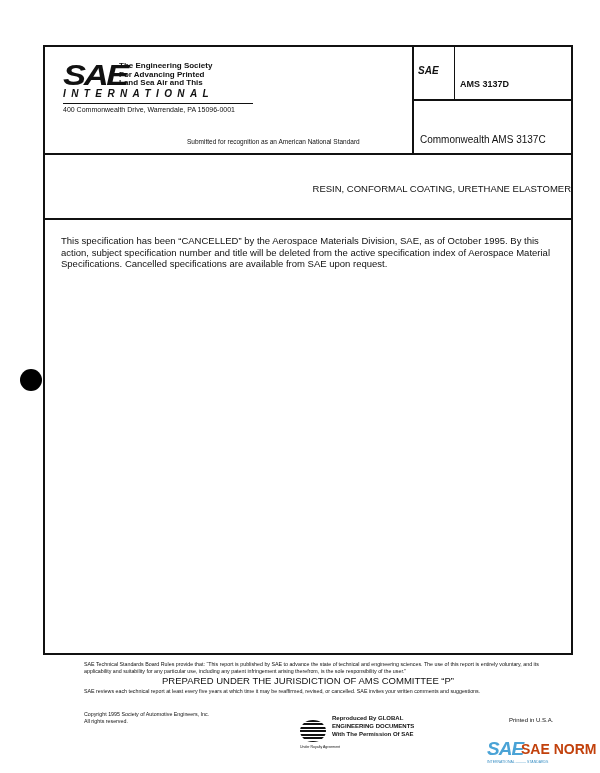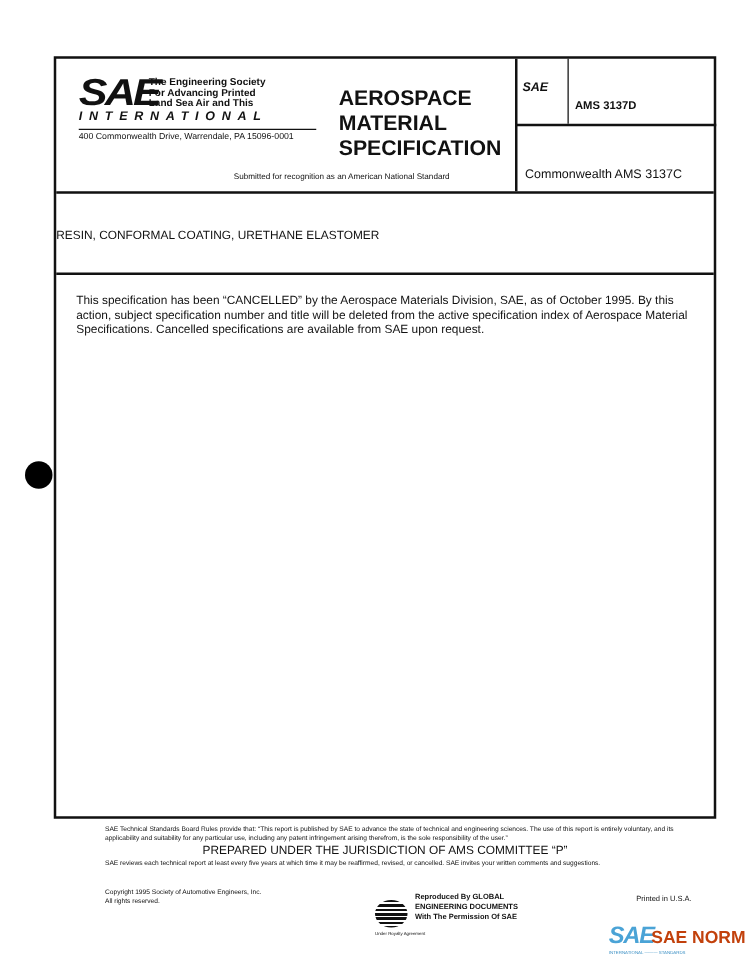--- a/index.html
+++ b/index.html
@@ -19,21 +19,21 @@
 
   .ams-title { position:absolute; left:226px; top:22px; font-weight:bold; font-size:17px; line-height:20px; }
   .submitted { position:absolute; left:142px; top:91px; font-size:6.5px; }
 
   .sae-small { position:absolute; left:373px; top:18px; font-weight:bold; font-style:italic; font-size:10px; }
   .ams-num { position:absolute; left:415px; top:21px; font-weight:bold; font-size:9px;margin-top:11px; }
   .dates { position:absolute; left:375px; top:57px; font-size:10px; line-height:11px; }
   .dates .row span:first-child { display:inline-block; width:40px; }
   .superseding { position:absolute; left:375px; top:87px; font-size:10px; }
 
-  .doc-title { position:absolute; left:0; top:136px; width:100%; text-align:left; font-size:9.5px; }
+  .doc-title { position:absolute; left:0; top:136px; width:100%; text-align:right; font-size:9.5px; }
   .body-text { position:absolute; left:16px; top:188px; width:500px; font-size:9.5px; line-height:11.5px; }
   .committee { position:absolute; left:0; top:580px; width:100%; text-align:center; font-size:9.5px;margin-top:48px; }
 
   .footer { position:absolute; left:84px; font-size:5.3px; line-height:6.5px; width:480px; }
   .f1 { top:661px; }
   .f2 { top:688px; }
   .f3 { top:711px; }
   .repro { position:absolute; left:300px; top:714px; width:150px; height:40px; }
   .repro .globe { position:absolute; left:0; top:6px; width:26px; height:22px; border-radius:50%; background:repeating-linear-gradient(#111 0 2px, #fff 2px 3.5px); }
   .repro .txt { position:absolute; left:32px; top:0; font-weight:bold; font-size:6px; line-height:8px; }
@@ -61,25 +61,20 @@
     <div class="sae">SAE</div>
     <div class="tag">
       <div>The Engineering Society</div>
       <div>For Advancing Printed</div>
       <div>Land Sea Air and This</div>
     </div>
     <div class="intl">INTERNATIONAL</div>
     <div class="addr">400 Commonwealth Drive, Warrendale, PA 15096-0001</div>
   </div>
 
-  <div class="ams-title">
-    <div>AEROSPACE</div>
-    <div>MATERIAL</div>
-    <div>SPECIFICATION</div>
-  </div>
   <div class="submitted">Submitted for recognition as an American National Standard</div>
 
   <div class="sae-small">SAE</div>
   <div class="ams-num">AMS 3137D</div>
   <div class="superseding">Commonwealth AMS 3137C</div>
 
   <div class="doc-title">RESIN, CONFORMAL COATING, URETHANE ELASTOMER</div>
   <div class="body-text">This specification has been “CANCELLED” by the Aerospace Materials Division, SAE, as of October 1995.  By this action, subject specification number and title will be deleted from the active specification index of Aerospace Material Specifications.  Cancelled specifications are available from SAE upon request.</div>
   <div class="committee">PREPARED UNDER THE JURISDICTION OF AMS COMMITTEE “P”</div>
 </div>

